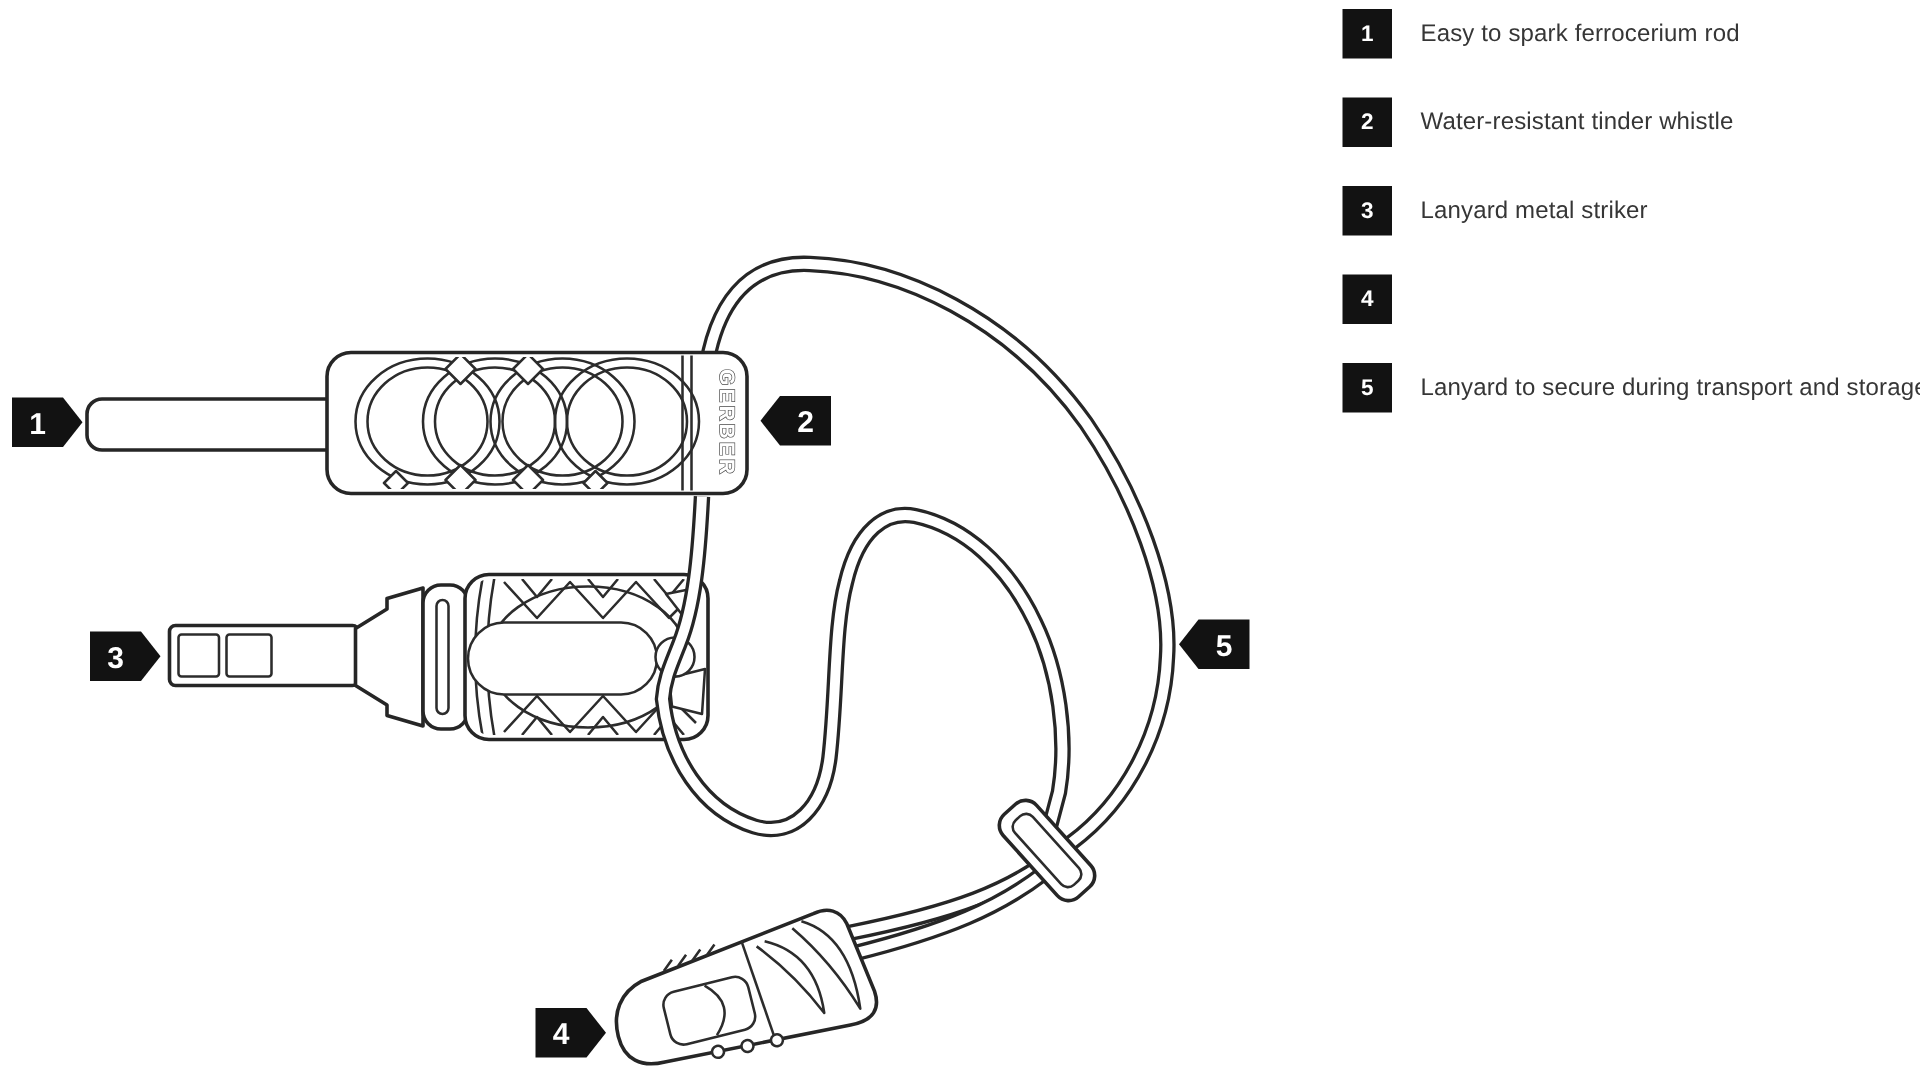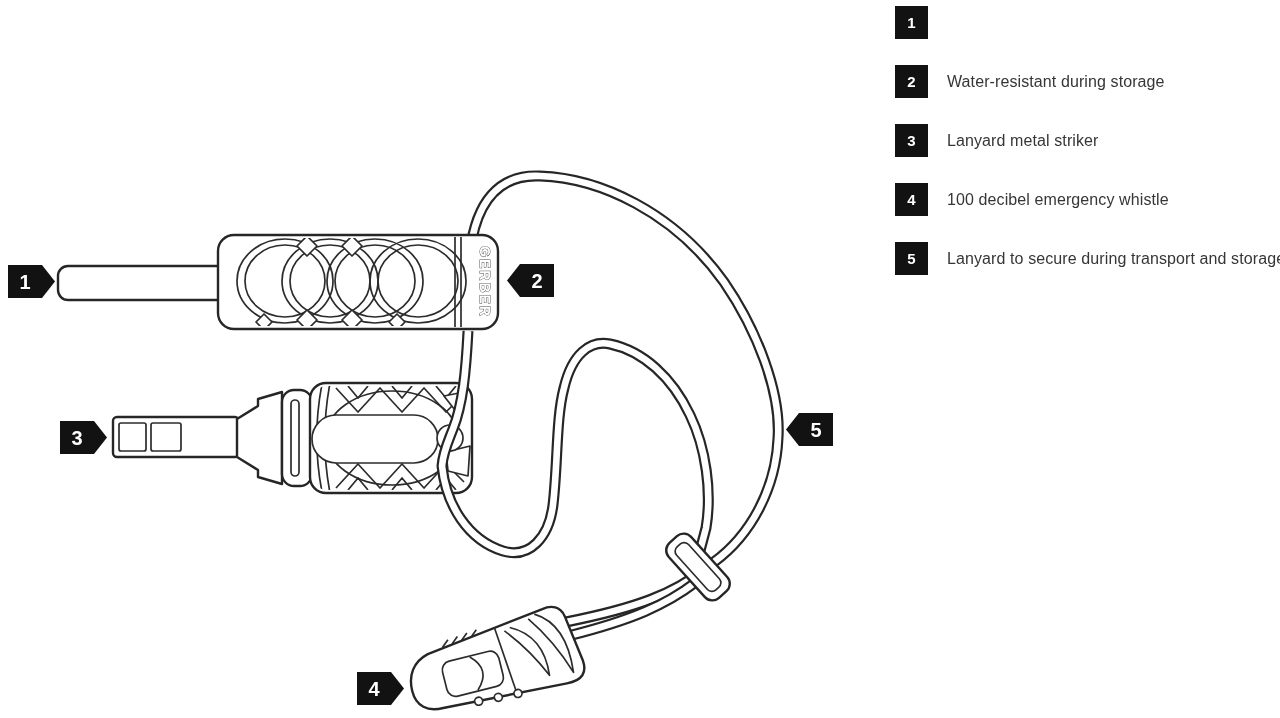--- a/index.html
+++ b/index.html
@@ -158,32 +158,32 @@
     </g>
     <g transform="translate(786,413)">
       <polygon class="tag-shape" points="47,0 13,0 0,16.5 13,33 47,33"></polygon>
       <text class="tag-num" x="30" y="24">5</text>
     </g>
   </svg>
 
   <div class="legend">
     <div class="legend-row">
       <span class="legend-square">1</span>
+      <span class="legend-label">Easy to spark ferrocerium rod</span>
     </div>
     <div class="legend-row">
       <span class="legend-square">2</span>
-      <span class="legend-label">Water-resistant during storage</span>
+      <span class="legend-label">Water-resistant tinder whistle</span>
     </div>
     <div class="legend-row">
       <span class="legend-square">3</span>
       <span class="legend-label">Lanyard metal striker</span>
     </div>
     <div class="legend-row">
       <span class="legend-square">4</span>
-      <span class="legend-label">100 decibel emergency whistle</span>
     </div>
     <div class="legend-row">
       <span class="legend-square">5</span>
       <span class="legend-label">Lanyard to secure during transport and storage</span>
     </div>
   </div>
 
 </div>
 
 </body></html>

